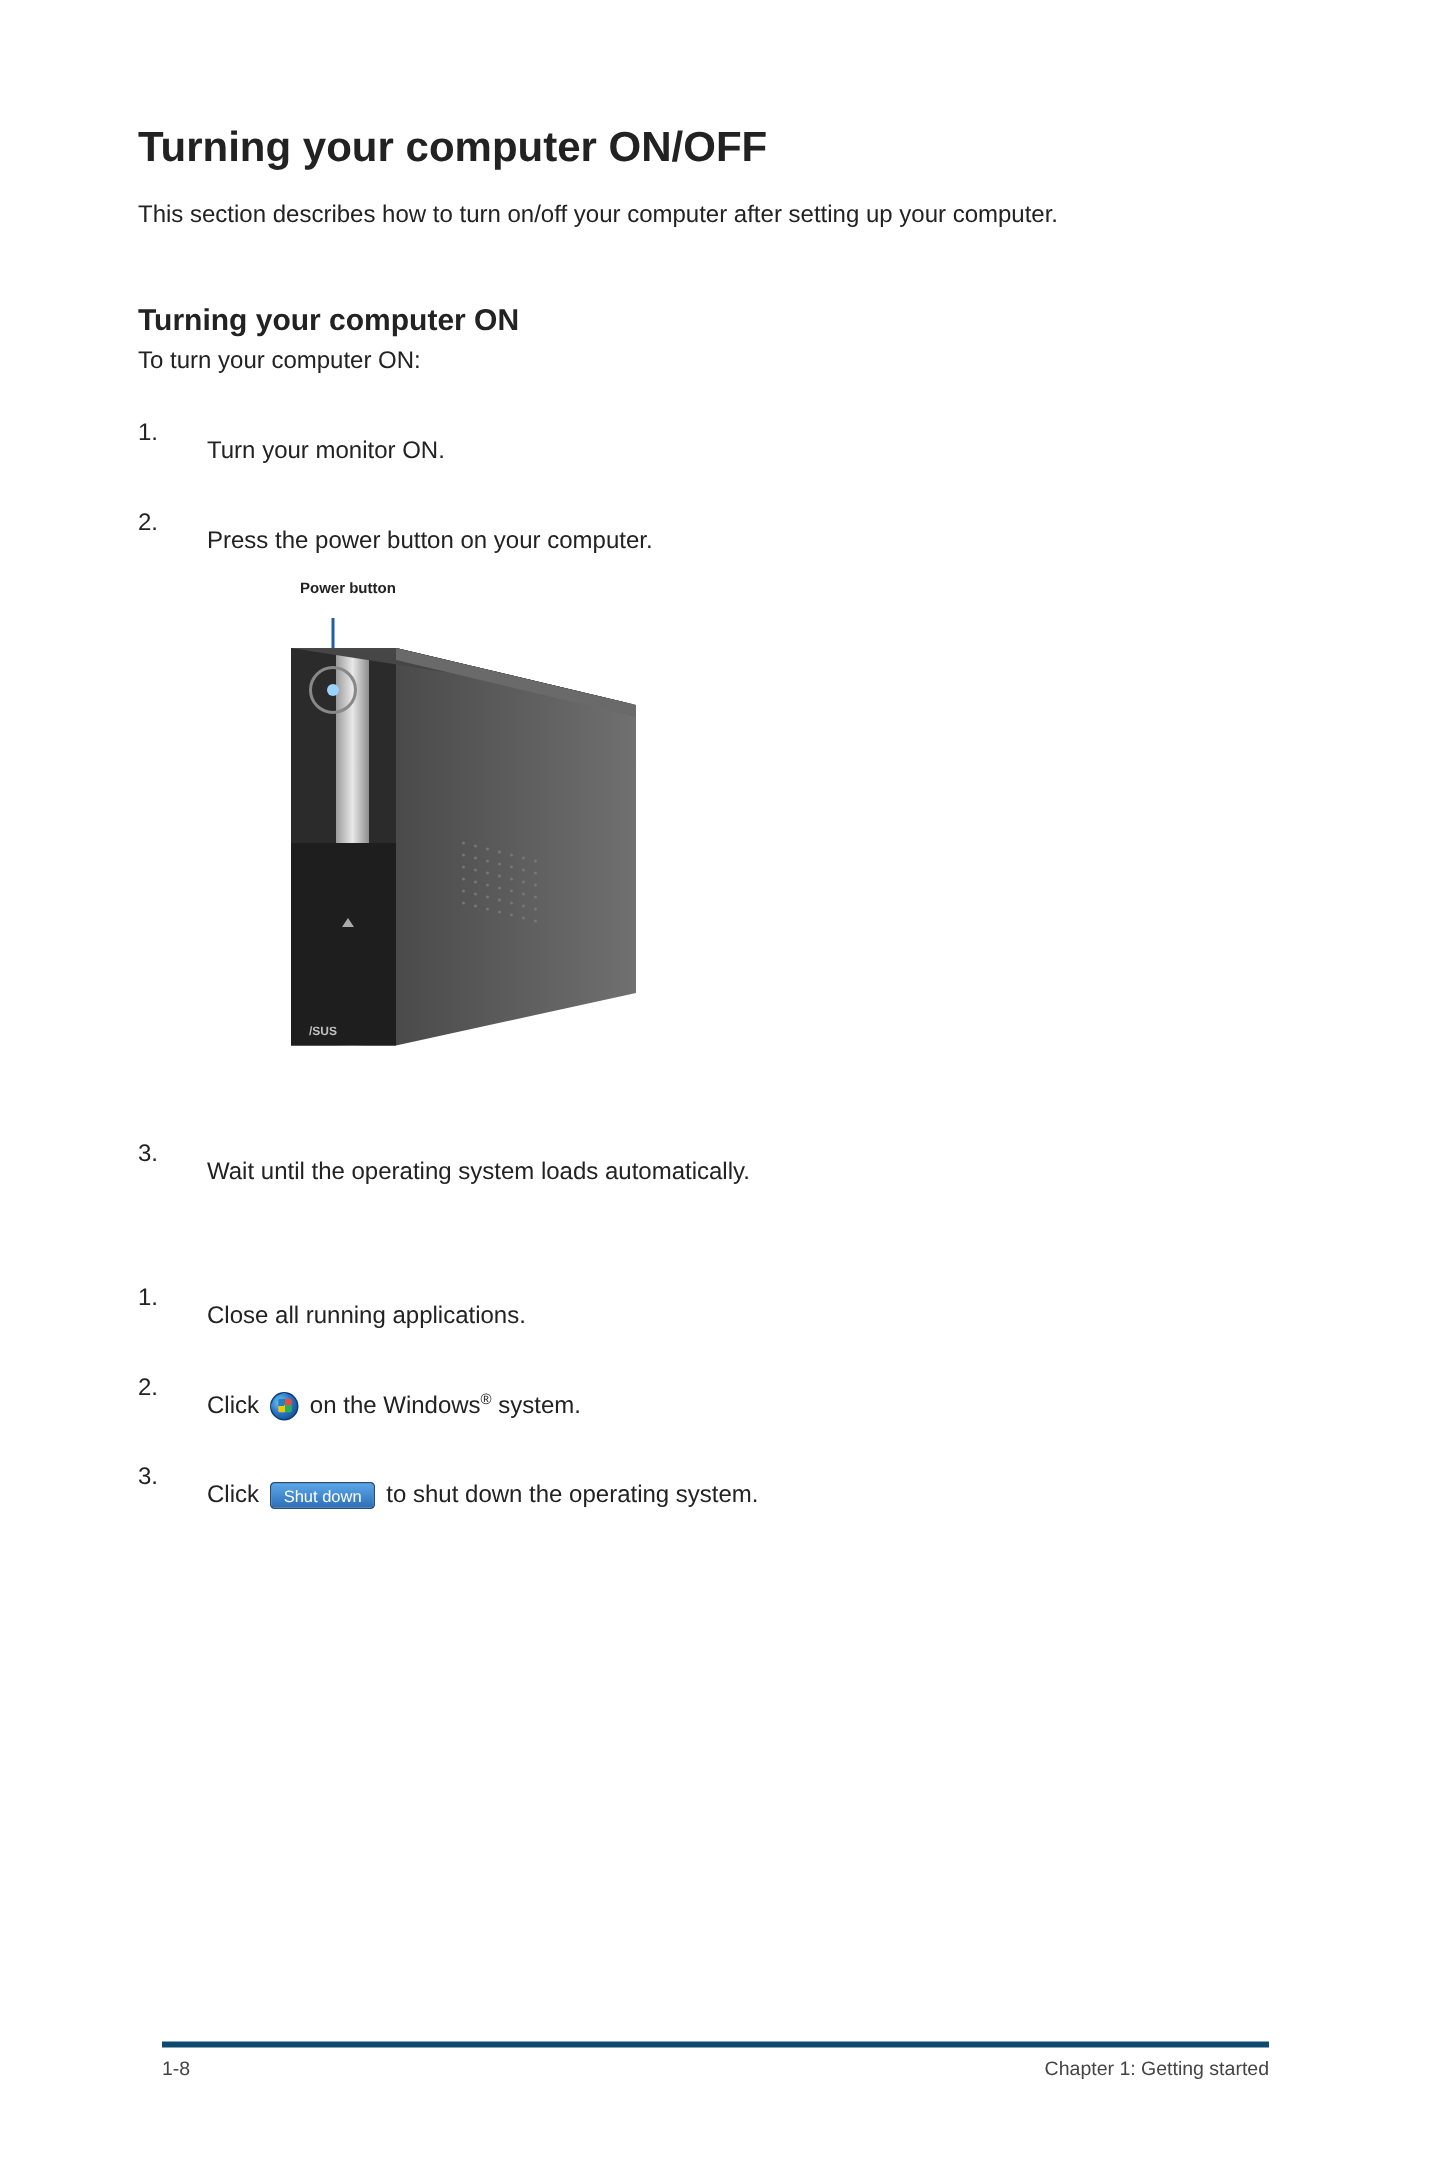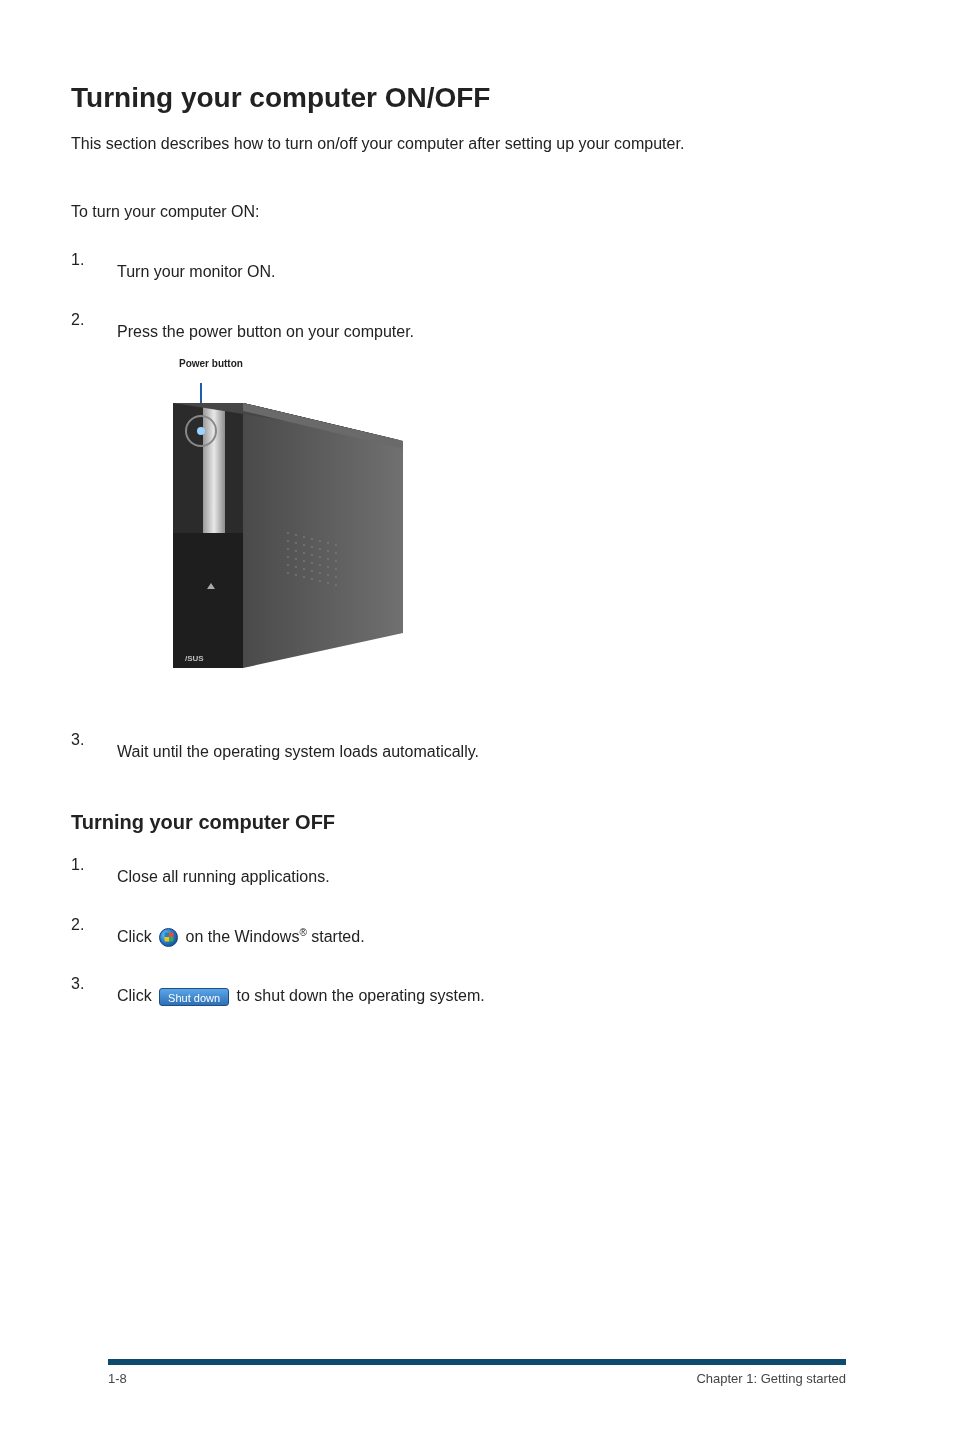--- a/index.html
+++ b/index.html
@@ -1,45 +1,46 @@
 <!DOCTYPE html>
 <html><head>
 <meta charset="utf-8">
 <style>
   * { box-sizing: border-box; margin: 0; padding: 0; }
   html, body { width: 954px; height: 1438px; background: #fff; font-family: Arial, Helvetica, sans-serif; color: #222; }
-  .page { position: relative; width: 954px; height: 1438px; padding: 82px 108px 0 71px; }
+  .page { position: relative; width: 954px; height: 1438px; padding: 82px 108px 0 92px; }
   h1.main-heading { font-size: 28px; font-weight: bold; margin-bottom: 18px; letter-spacing: 0px; }
   p.intro { font-size: 16px; line-height: 1.45; margin-bottom: 48px; }
   h2.sub-heading { font-size: 20px; font-weight: bold; margin-bottom: 6px; }
   .sub-bold { font-size: 16px; font-weight: normal; margin-bottom: 14px; }
   ol { list-style: none; }
   ol li { display: flex; font-size: 16px; line-height: 1.6; margin-bottom: 10px; align-items: center; }
   ol li .num { flex: 0 0 46px; }
   ol li .txt { flex: 1; margin-top: 24px; }
   .figure-block { margin: 14px 0 28px 92px; }
   .pb-label { font-size: 10px; font-weight: bold; margin-bottom: 14px; margin-left: 16px; }
-  .footer { position: absolute; left: 108px; right: 108px; bottom: 52px; border-top: 6px solid #0c4a6e; padding-top: 6px; font-size: 13px; display: flex; justify-content: space-between; color: #444; }
+  .footer { position: absolute; left: 108px; right: 108px; bottom: 52px; border-top: 4px solid #0c4a6e; padding-top: 6px; font-size: 13px; display: flex; justify-content: space-between; color: #444; }
   .section2 { margin-top: 46px; }
   .inline-icon { display: inline-flex; vertical-align: middle; margin: 0 3px; }
   .start-orb { width: 19px; height: 19px; border-radius: 50%; background: radial-gradient(circle at 35% 35%, #6bcfff 0%, #2b77c7 45%, #0b3d7a 100%); border: 1px solid #0b3d7a; position: relative; }
   .start-orb::before { content:""; position:absolute; left:50%; top:50%; width:9px; height:9px; transform:translate(-50%,-50%); background: conic-gradient(#e74c3c 0 90deg, #27ae60 90deg 180deg, #f1c40f 180deg 270deg, #2980b9 270deg 360deg); border-radius:1px; }
   .shut-btn { display:inline-block; font-size:11px; color:#fff; background: linear-gradient(#5aa7e8,#2f6fb7); border:1px solid #1f4e82; border-radius:3px; padding:2px 8px; line-height:14px; height:18px; }
   sup.reg { font-size: 10px; vertical-align: super; }
   
   .pc-svg { width: 260px; height: 300px; }
 </style>
 </head>
 <body>
 
 <div class="page">
 
   <h1 class="main-heading">Turning your computer ON/OFF</h1>
   <p class="intro">This section describes how to turn on/off your computer after setting up your computer.</p>
 
+  <h2 class="sub-heading">Turning your computer ON</h2>
   <p class="sub-bold">To turn your computer ON:</p>
 
   <ol>
     <li>
       <span class="num">1.</span>
       <span class="txt">Turn your monitor ON.</span>
     </li>
     <li>
       <span class="num">2.</span>
       <span class="txt">Press the power button on your computer.</span>
@@ -142,35 +143,34 @@
   </div>
 
   <ol>
     <li>
       <span class="num">3.</span>
       <span class="txt">Wait until the operating system loads automatically.</span>
     </li>
   </ol>
 
   <div class="section2">
-    <h2 class="sub-heading">Turning your computer OFF</h2>
 
     <ol>
       <li>
         <span class="num">1.</span>
         <span class="txt">Close all running applications.</span>
       </li>
       <li>
         <span class="num">2.</span>
         <span class="txt">
           <span>Click </span>
           <span class="inline-icon">
               <span class="start-orb"></span>
             </span>
-          <span> on the Windows</span><sup class="reg">®</sup><span> started.</span>
+          <span> on the Windows</span><sup class="reg">®</sup><span> system.</span>
         </span>
       </li>
       <li>
         <span class="num">3.</span>
         <span class="txt">
           <span>Click </span>
           <span class="inline-icon">
               <span class="shut-btn">Shut down</span>
             </span>
           <span> to shut down the operating system.</span>

